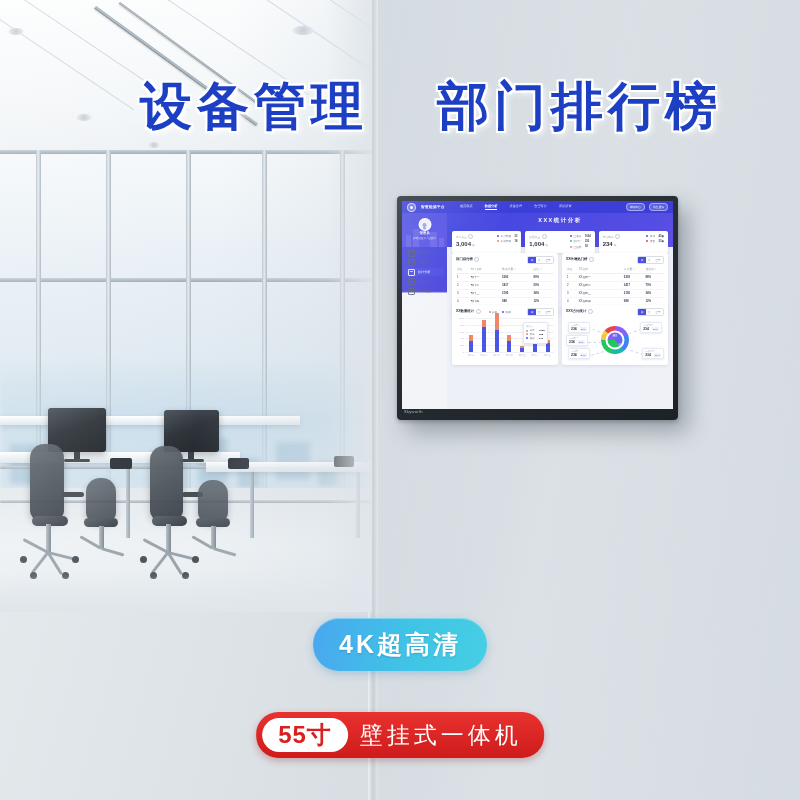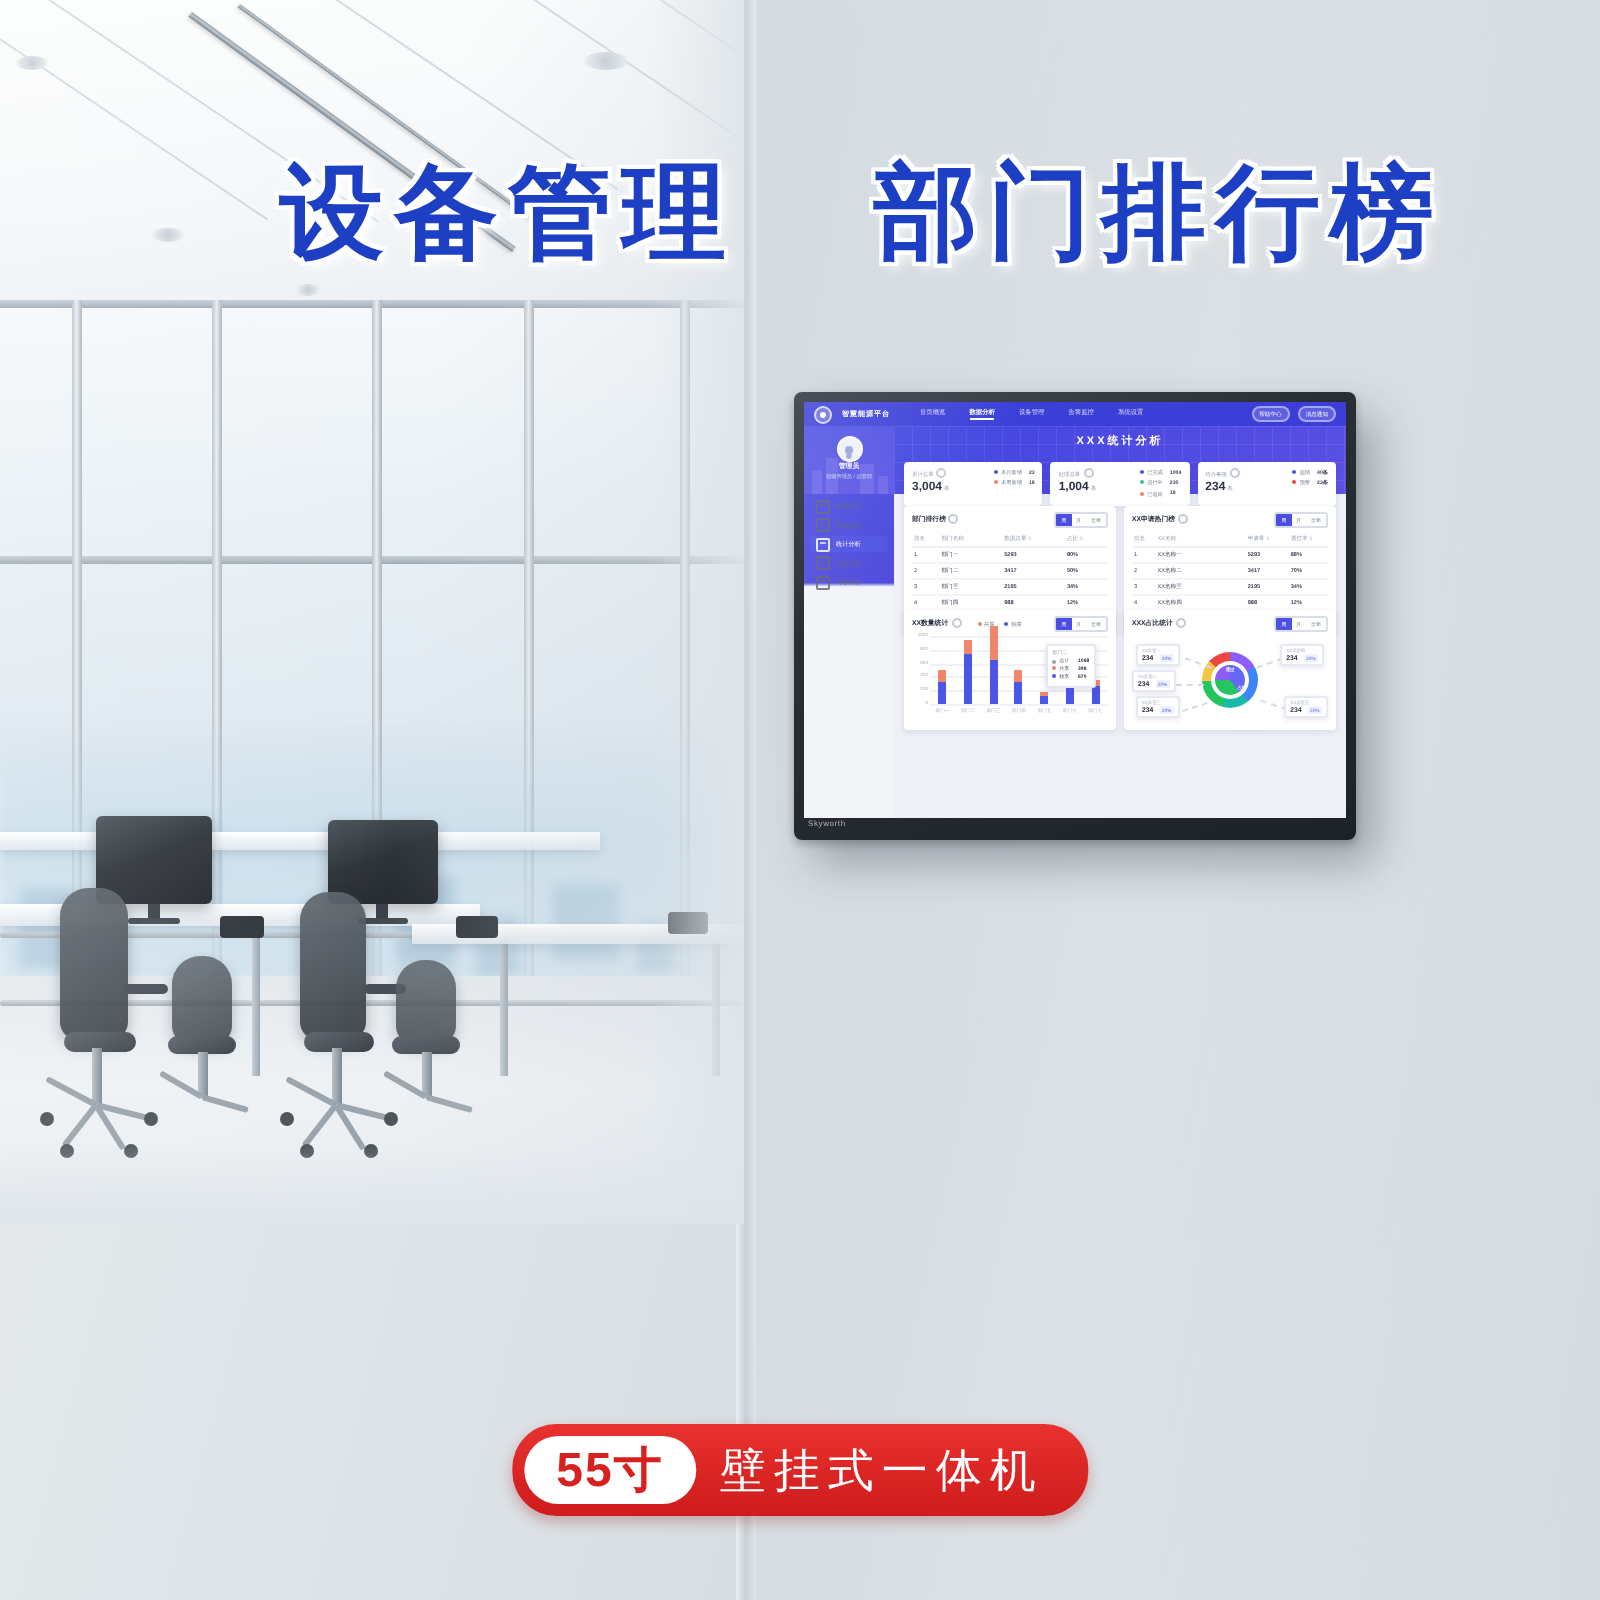--- a/index.html
+++ b/index.html
@@ -849,20 +849,21 @@
             </div>
           </div>
         </div>
       </div>
       <div class="tv-gloss"></div>
     </div>
   </div>
   <div class="tv-brand">Skyworth</div>
 
   <div class="pills">
+    <div class="pill">4K超高清</div>
   </div>
 
   <div class="badge">
     <span class="badge-size">55寸</span>
     <span class="badge-txt">壁挂式一体机</span>
   </div>
 
 </div>
 
 </body></html>

